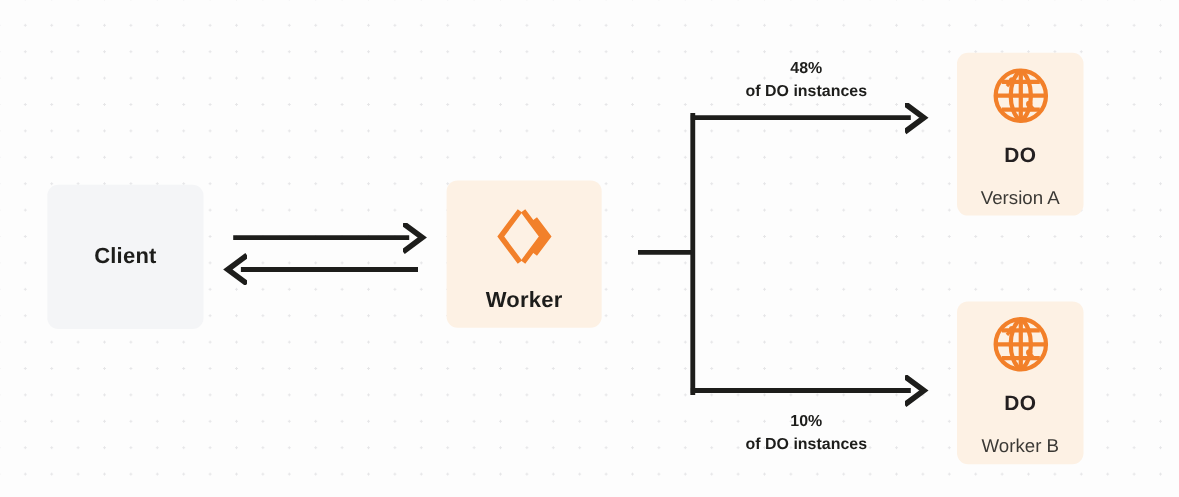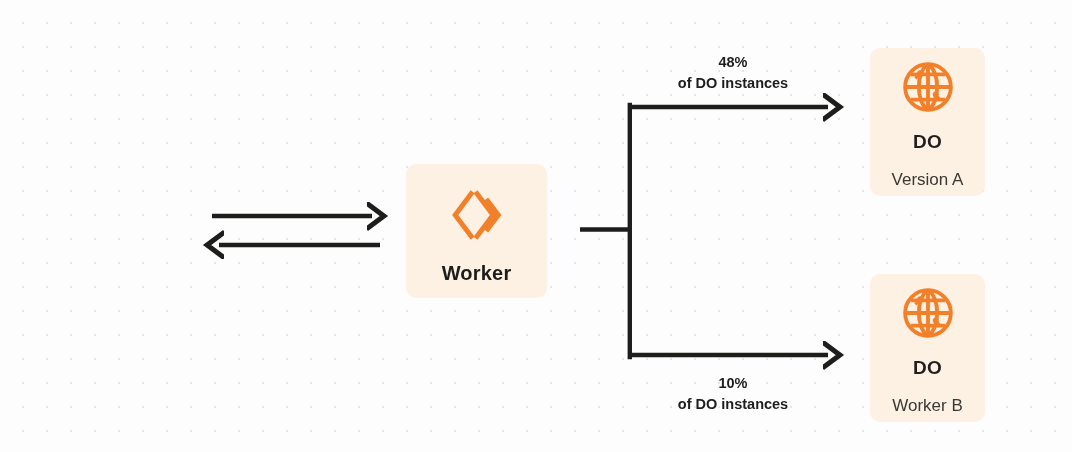--- a/index.html
+++ b/index.html
@@ -135,20 +135,23 @@
 
     <line x1="580" y1="229.5" x2="630" y2="229.5" stroke="#1d1d1b" stroke-width="4.4" stroke-linecap="butt"></line>
 
     <line x1="629.8" y1="105" x2="629.8" y2="357" stroke="#1d1d1b" stroke-width="4.4" stroke-linecap="square"></line>
 
     <line x1="628" y1="107" x2="828" y2="107" stroke="#1d1d1b" stroke-width="4.4" marker-end="url(#arrowhead)"></line>
 
     <line x1="628" y1="355" x2="828" y2="355" stroke="#1d1d1b" stroke-width="4.4" marker-end="url(#arrowhead)"></line>
   </svg>
 
+  <div id="client-node" class="node">
+    <span class="client-label">Client</span>
+  </div>
 
   <div id="worker-node" class="node">
     <span>
       <svg class="worker-icon" viewBox="0 0 64 64" fill="none">
 
         <path d="M27.5 8 L9.5 32 L27.5 56" stroke="#f2802a" stroke-width="5.1" stroke-linecap="butt" stroke-linejoin="miter" fill="none"></path>
 
         <path d="M30.5 8 L48.5 32 L30.5 56" stroke="#f2802a" stroke-width="5.1" stroke-linecap="butt" stroke-linejoin="miter" fill="none"></path>
 
         <path d="M41.5 15.5 L54 32 L41.5 48.5" stroke="#f2802a" stroke-width="5.1" stroke-linecap="butt" stroke-linejoin="miter" fill="none"></path>

